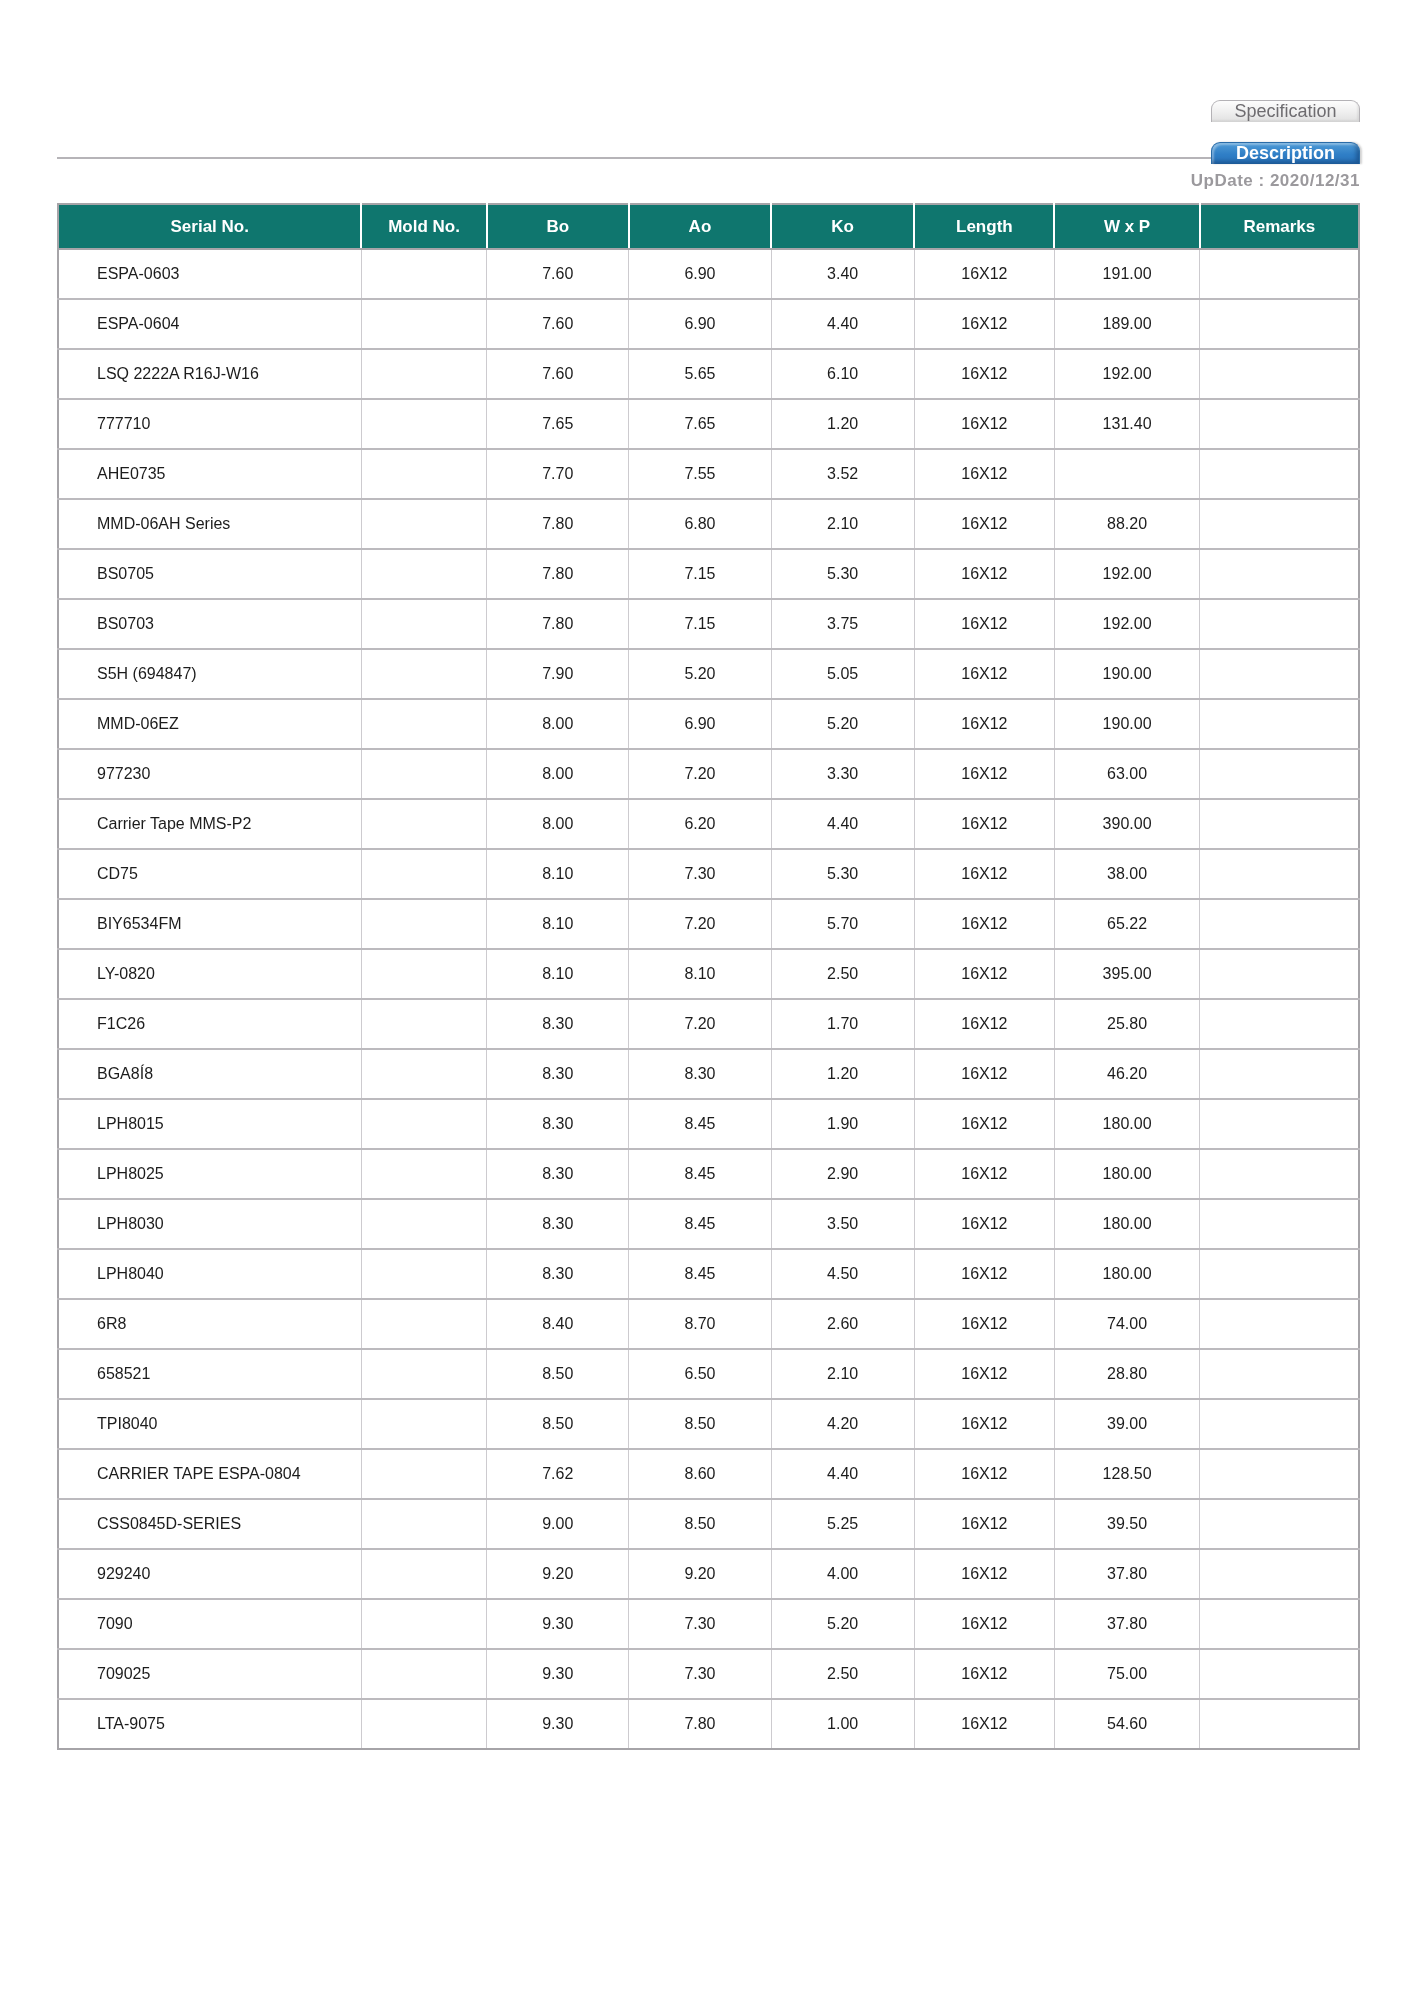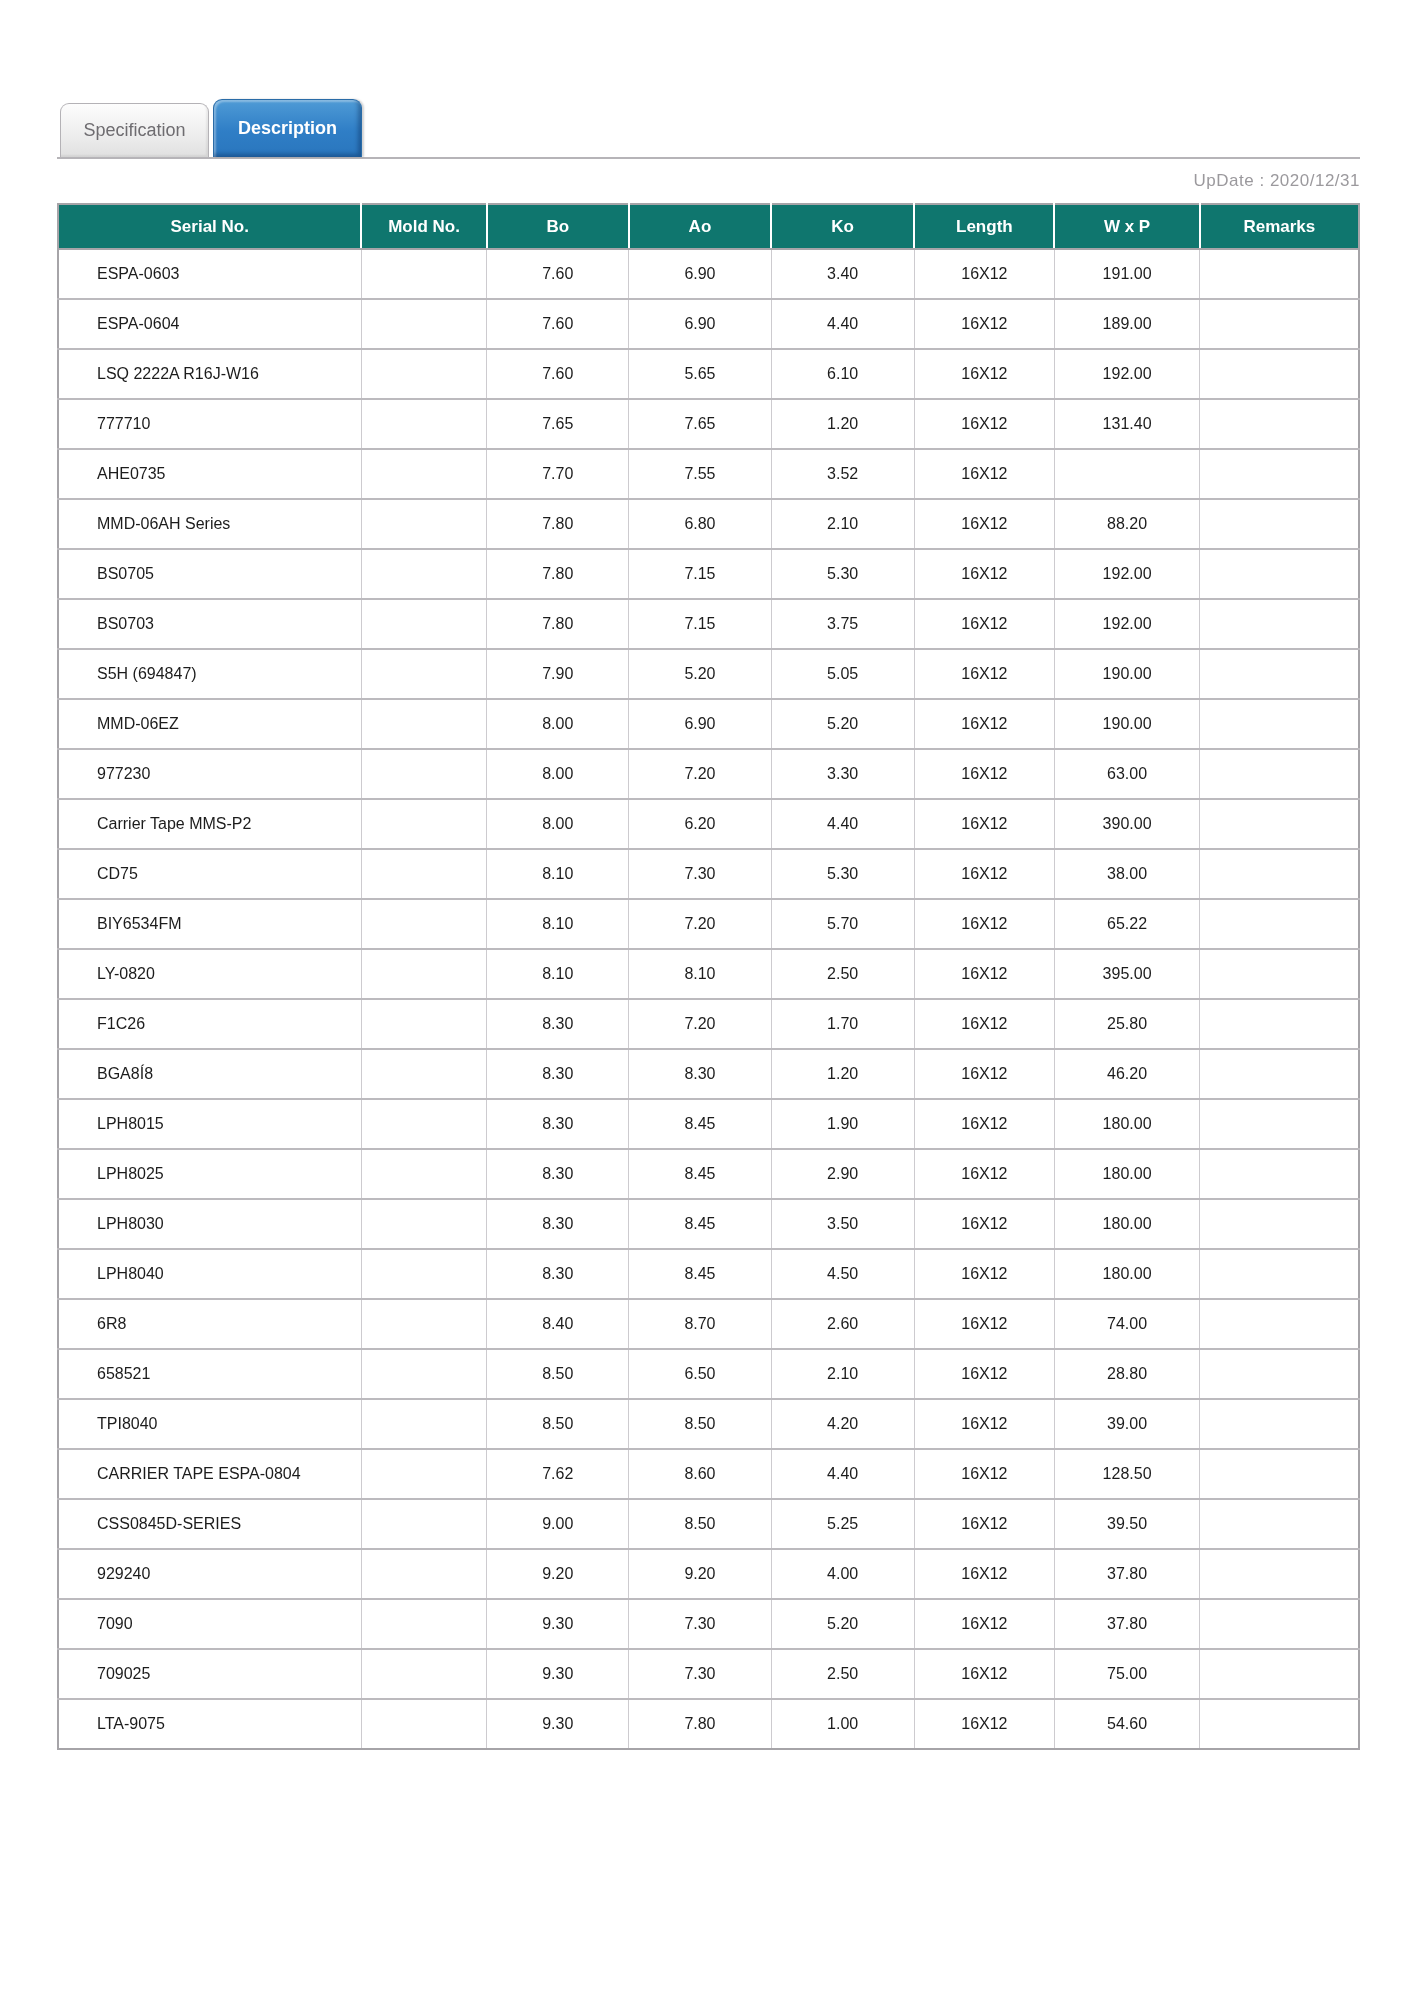--- a/index.html
+++ b/index.html
@@ -14,20 +14,21 @@
     width:1303px;
     margin-left:57px;
   }
   
   .tabbar{
     margin-top:100px;
     height:57px;
     border-bottom:2px solid #b6b4b8;
     display:flex;
     align-items:flex-end;
+    flex-direction:column;
   }
   .tab{
     box-sizing:border-box;
     width:149px;
     text-align:center;
     font-size:18px;
     border-radius:9px 9px 0 0;
     cursor:pointer;
     display:flex;align-items:center;justify-content:center;
   }
@@ -55,21 +56,21 @@
   }
   
   .update-row{
     height:44px;
     display:flex;
     align-items:center;
     justify-content:flex-end;
   }
   .update-text{
     font-size:17px;
-    font-weight:normal;
+    font-weight:bold;
     color:#9b999d;
     letter-spacing:0.5px;
   }
   
   table.spec{
     width:1303px;
     border-collapse:collapse;
     table-layout:fixed;
     border:2px solid #a6a4a8;
   }

